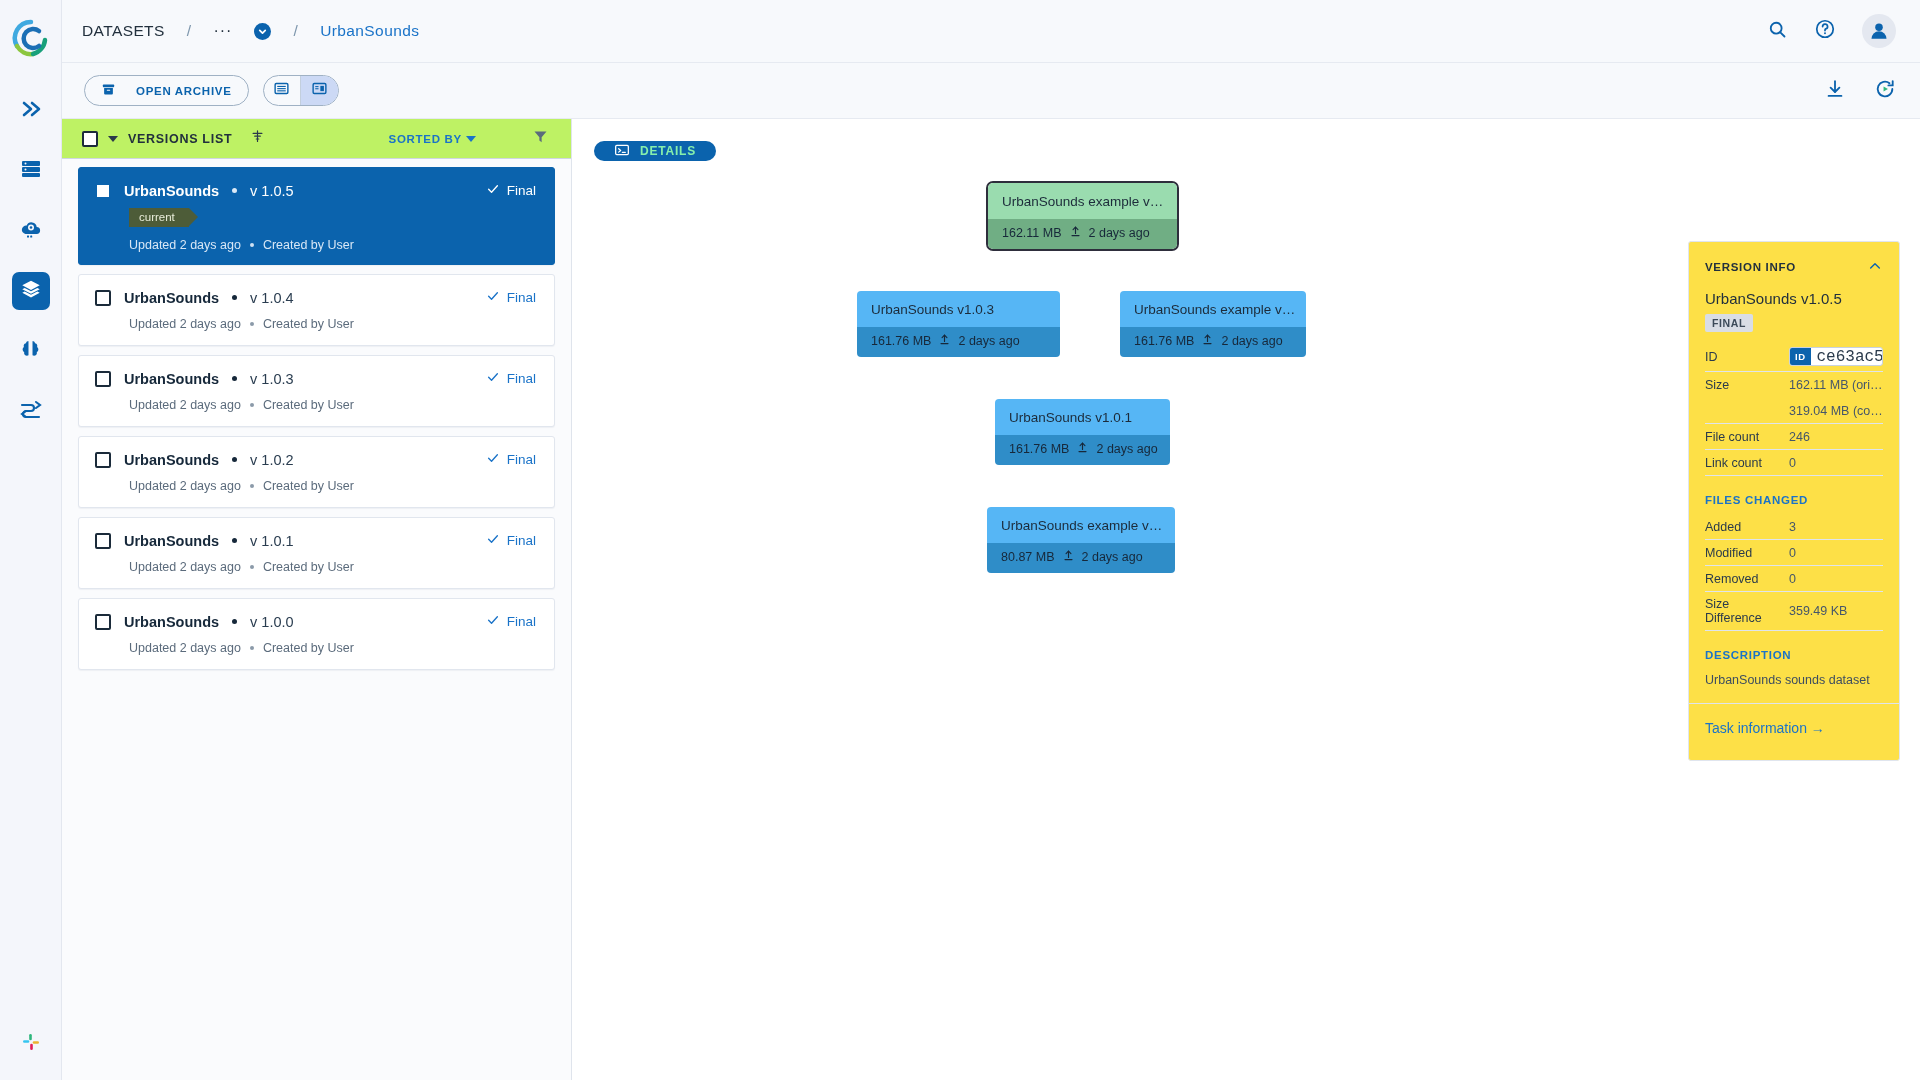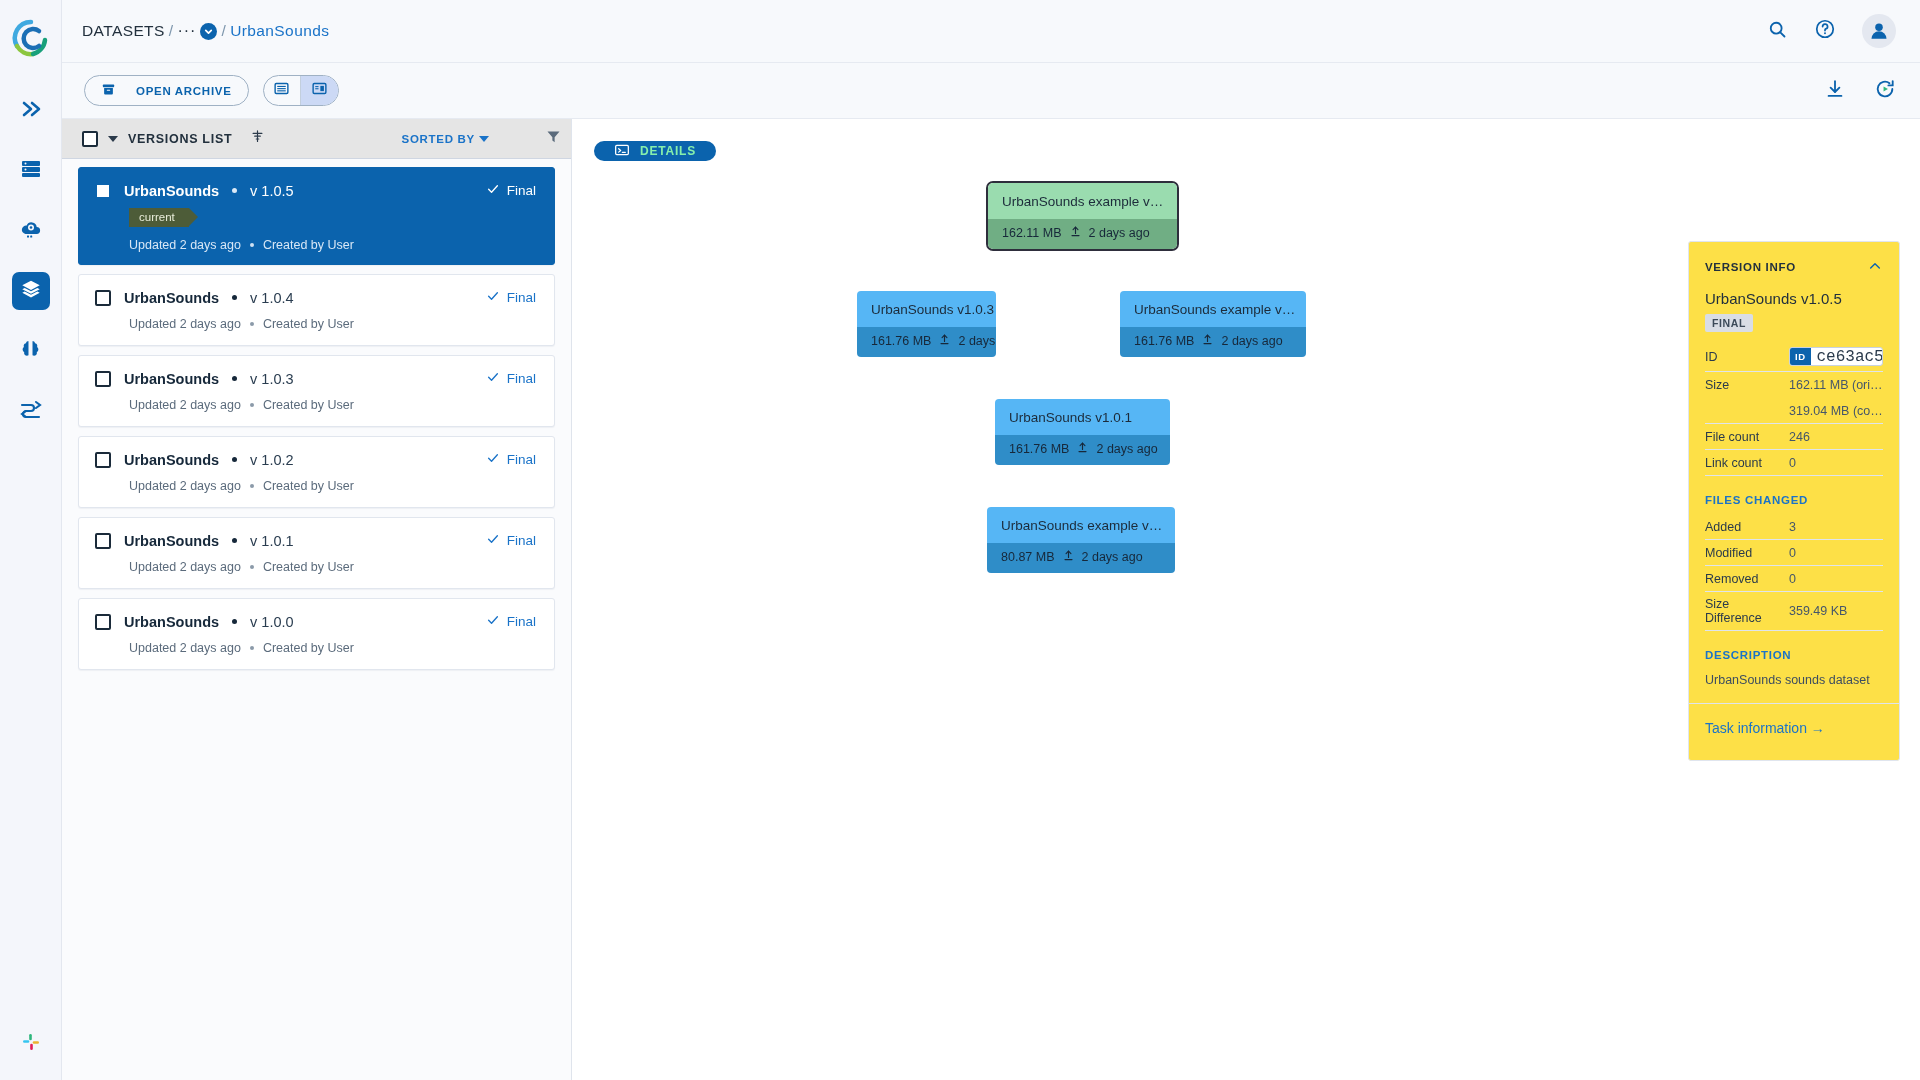--- a/index.html
+++ b/index.html
@@ -30,21 +30,21 @@
   .rail-bottom { margin-top:auto; margin-bottom:22px; }
 
   
   .main { flex:1; display:flex; flex-direction:column; height:1080px; min-width:0; }
 
   .topbar {
     height:63px; flex:0 0 63px; background:#f7f9fc;
     border-bottom:1px solid #e6eaf1;
     display:flex; align-items:center; padding:0 24px 0 20px;
   }
-  .crumbs { display:flex; align-items:center; gap:4px; font-size:15.5px; letter-spacing:.4px; }
+  .crumbs { display:flex; align-items:center; gap:22px; font-size:15.5px; letter-spacing:.4px; }
   .crumb-root { color:#22303d; font-weight:400; }
   .crumb-sep { color:#7e97ad; }
   .crumb-dots { color:#22303d; letter-spacing:1px; font-size:16px; }
   .crumb-cur { color:#1a73c8; }
   .chev-badge {
     width:17px;height:17px;border-radius:50%;background:#0b63ad;
     display:inline-flex;align-items:center;justify-content:center;
   }
   .top-actions { margin-left:auto; display:flex; align-items:center; gap:26px; }
   .avatar {
@@ -78,23 +78,23 @@
   
   .body { flex:1; display:flex; min-height:0; }
 
   
   .versions {
     width:510px; flex:0 0 510px; background:#fafbfd;
     border-right:1px solid #dfe4ec; display:flex; flex-direction:column;
     min-height:0;
   }
   .versions-head {
-    height:40px; flex:0 0 40px; background:#e5e5e5;
+    height:40px; flex:0 0 40px; background:#bef264;
     border-bottom:1px solid #cfd6e2;
-    display:flex; align-items:center; padding:0 9px 0 20px; gap:10px;
+    display:flex; align-items:center; padding:0 22px 0 20px; gap:10px;
   }
   .cbox {
     width:16px;height:16px;border:2px solid #0b63ad;background:#fff;
     border-radius:2px; cursor:pointer; flex:0 0 16px;
   }
   .cbox.dark { border-color:#1b2b3a; }
   .caret-dn { width:0;height:0;border-left:5px solid transparent;border-right:5px solid transparent;border-top:6px solid #2b3a4a; }
   .vl-title { font-size:12.5px; font-weight:bold; letter-spacing:.7px; color:#22303d; }
   .sortby { margin-left:auto; display:flex; align-items:center; gap:4px; color:#1a73c8; font-size:11.5px; font-weight:bold; letter-spacing:.7px; cursor:pointer; }
   .caret-blue { width:0;height:0;border-left:5px solid transparent;border-right:5px solid transparent;border-top:6px solid #1a73c8; }
@@ -557,21 +557,21 @@
               <svg width="13" height="13" viewBox="0 0 24 24" fill="none" stroke="#17283a" stroke-width="2.1" stroke-linecap="round" stroke-linejoin="round">
                   <polyline points="7.5,8.5 12,4 16.5,8.5"></polyline>
                   <line x1="12" y1="4" x2="12" y2="15.5"></line>
                   <line x1="5.5" y1="19.5" x2="18.5" y2="19.5"></line>
                 </svg>
             </span>
             <span>2 days ago</span>
           </div>
         </div>
 
-        <div class="node blue" style="left:285px; top:172px; width:139px;">
+        <div class="node blue" style="left:285px; top:172px; width:203px;">
           <div class="ntop">UrbanSounds v1.0.3</div>
           <div class="nbot">
             <span>161.76 MB</span>
             <span>
               <svg width="13" height="13" viewBox="0 0 24 24" fill="none" stroke="#17283a" stroke-width="2.1" stroke-linecap="round" stroke-linejoin="round">
                   <polyline points="7.5,8.5 12,4 16.5,8.5"></polyline>
                   <line x1="12" y1="4" x2="12" y2="15.5"></line>
                   <line x1="5.5" y1="19.5" x2="18.5" y2="19.5"></line>
                 </svg>
             </span>

